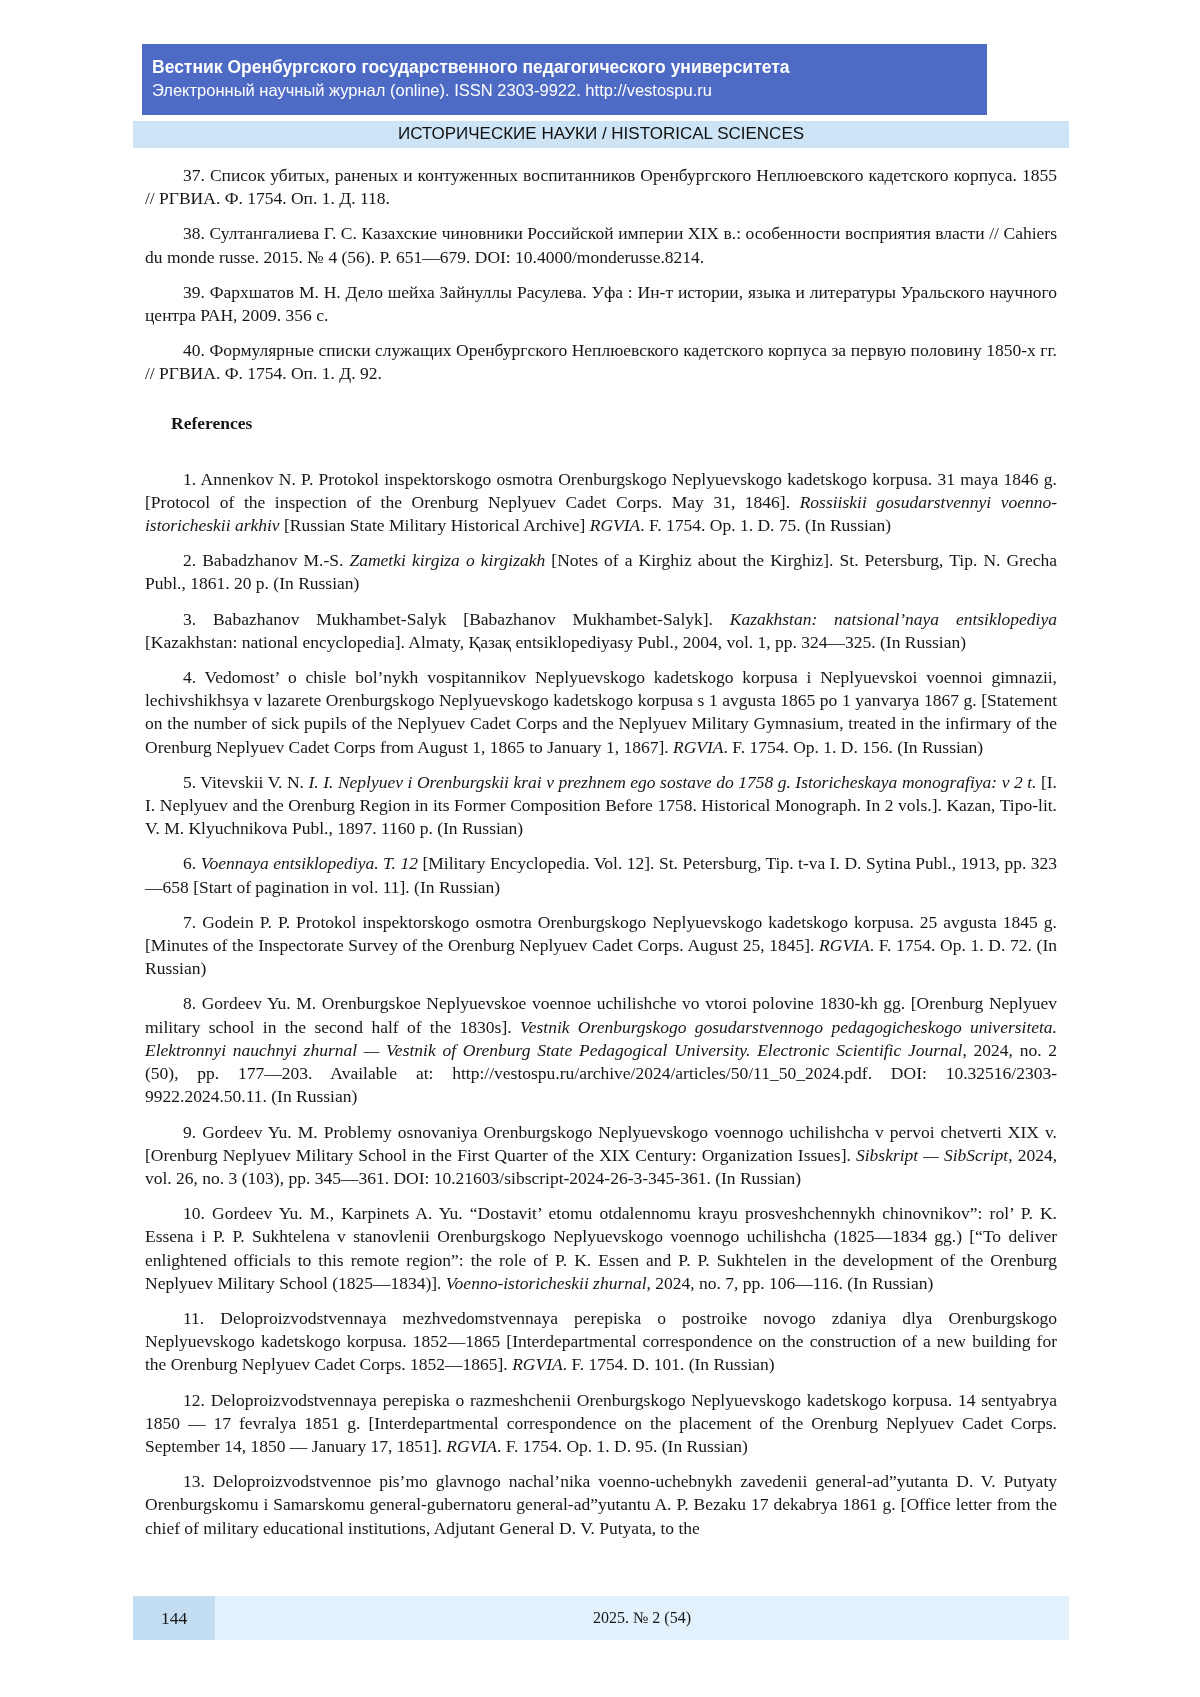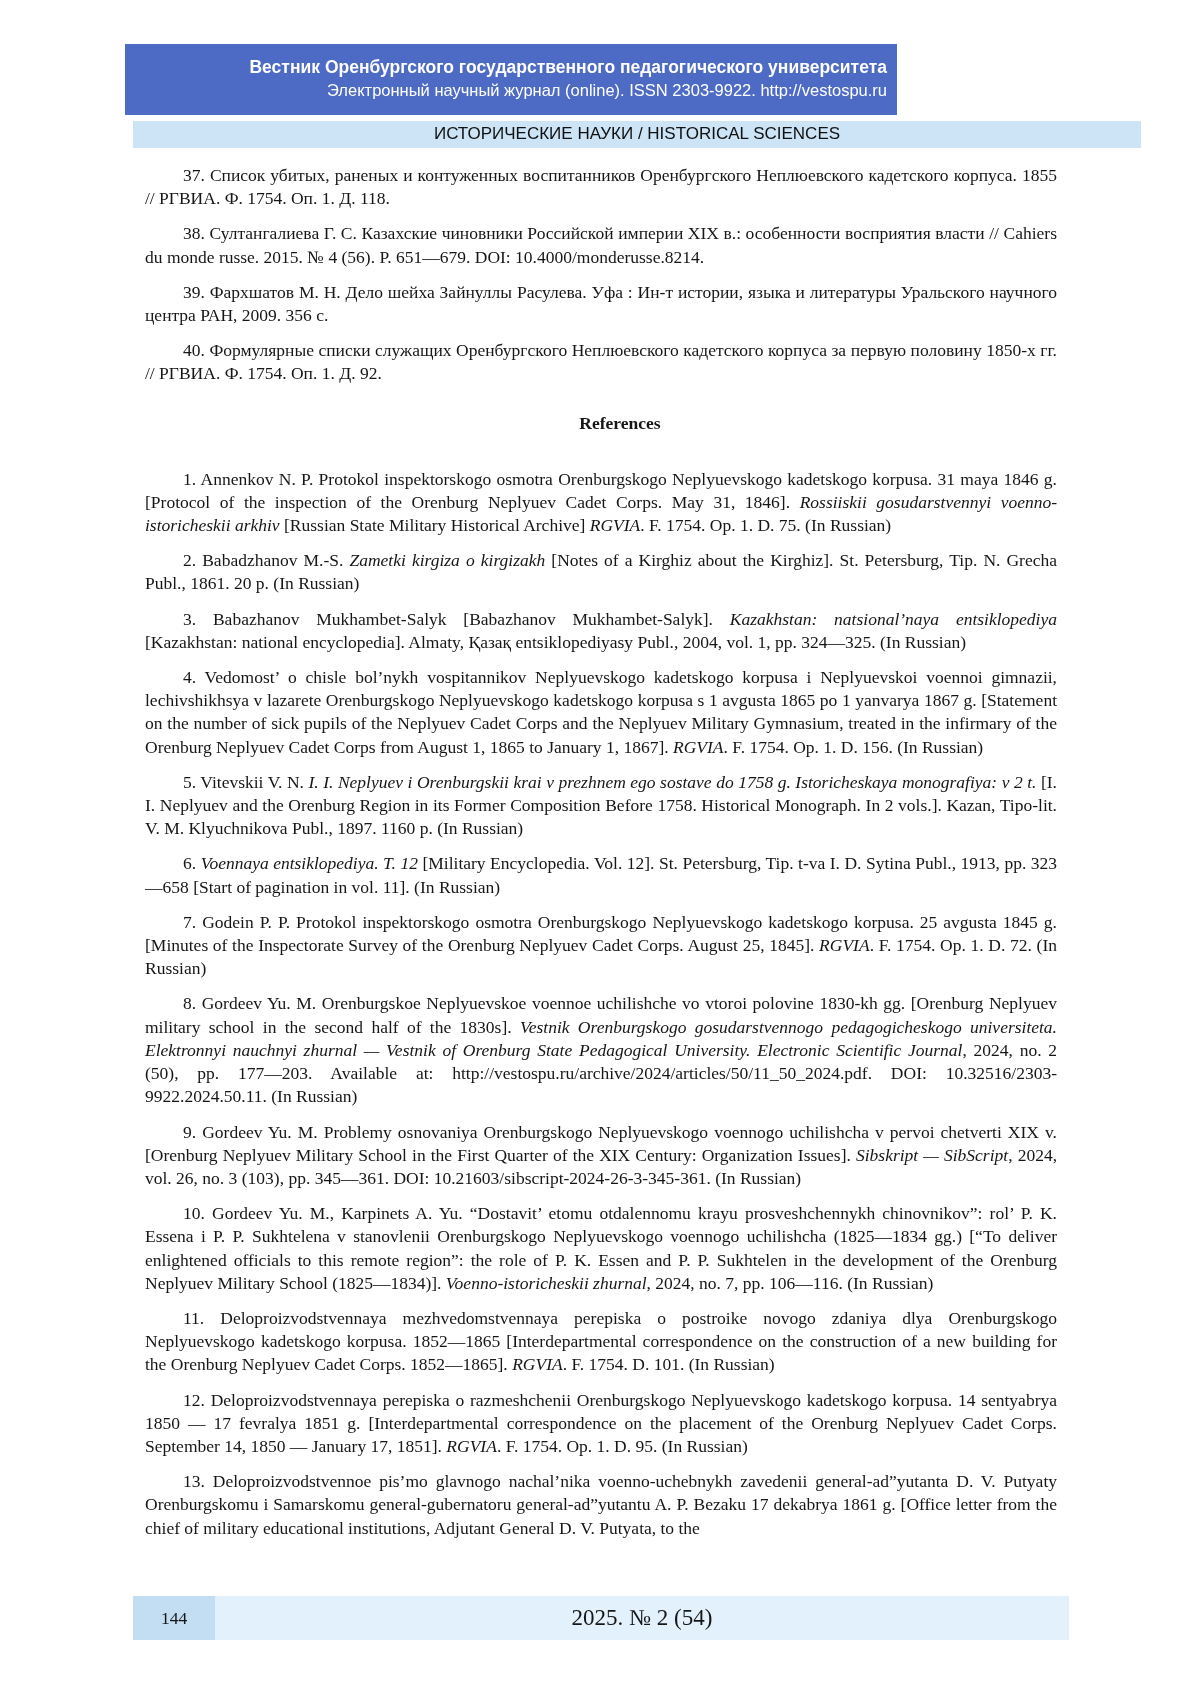--- a/index.html
+++ b/index.html
@@ -9,44 +9,44 @@
     height: 1697px;
     background: #ffffff;
     position: relative;
     font-family: "Liberation Serif", serif;
     color: #161616;
   }
   .page { position: absolute; inset: 0; }
 
   .banner {
     position: absolute;
-    left: 125px;
+    left: 142px;
     top: 44px;
-    width: 772px;
+    width: 845px;
     background: #4d6bc5;
     color: #ffffff;
-    text-align: right;
+    text-align: left;
     padding: 11px 10px 13px 10px;
     font-family: "Liberation Sans", sans-serif;
   }
   .banner .title {
     font-weight: bold;
     font-size: 17.5px;
     line-height: 24px;
   }
   .banner .subtitle {
     font-size: 16.5px;
     line-height: 23px;
   }
 
   .section-band {
     position: absolute;
     left: 133px;
     top: 121px;
-    width: 1008px;
+    width: 936px;
     background: #cce4f6;
     text-align: center;
     padding: 3px 0 4px 0;
     font-family: "Liberation Sans", sans-serif;
     font-size: 17px;
     color: #101010;
   }
 
   .content {
     position: absolute;
@@ -59,21 +59,20 @@
     margin: 12px;
     text-align: justify;
     text-indent: 38px;
     line-height: 23.2px;
   }
   .refs-heading {
     font-weight: bold;
     font-size: 17.5px;
     text-indent: 38px;
     margin: 27px 0 34px 0;
-    text-align: center;
   }
   em { font-style: italic; }
 
   .footer {
     position: absolute;
     left: 133px;
     top: 1596px;
     width: 936px;
     height: 44px;
     display: flex;
@@ -86,21 +85,21 @@
     align-items: center;
     justify-content: center;
     font-size: 17.5px;
   }
   .footer .issue {
     flex: 1;
     background: #e3f1fc;
     display: flex;
     align-items: center;
     justify-content: center;
-    font-size: 23px;
+    font-size: 16px;
   }
 </style>
 </head>
 <body>
 
 <div class="page">
 
   <div class="banner">
     <div class="title">Вестник Оренбургского государственного педагогического университета</div>
     <div class="subtitle">Электронный научный журнал (online). ISSN 2303-9922. http://vestospu.ru</div>

